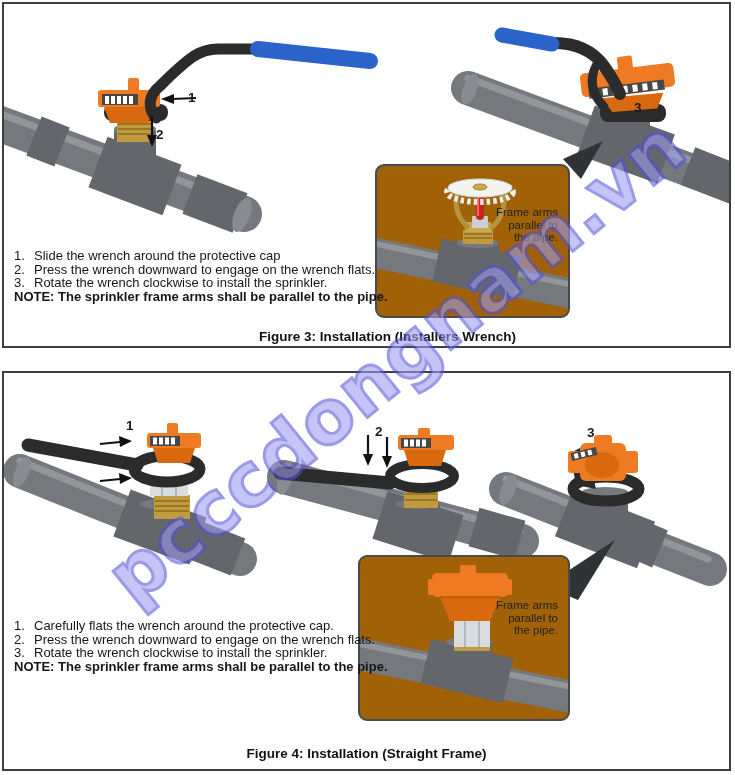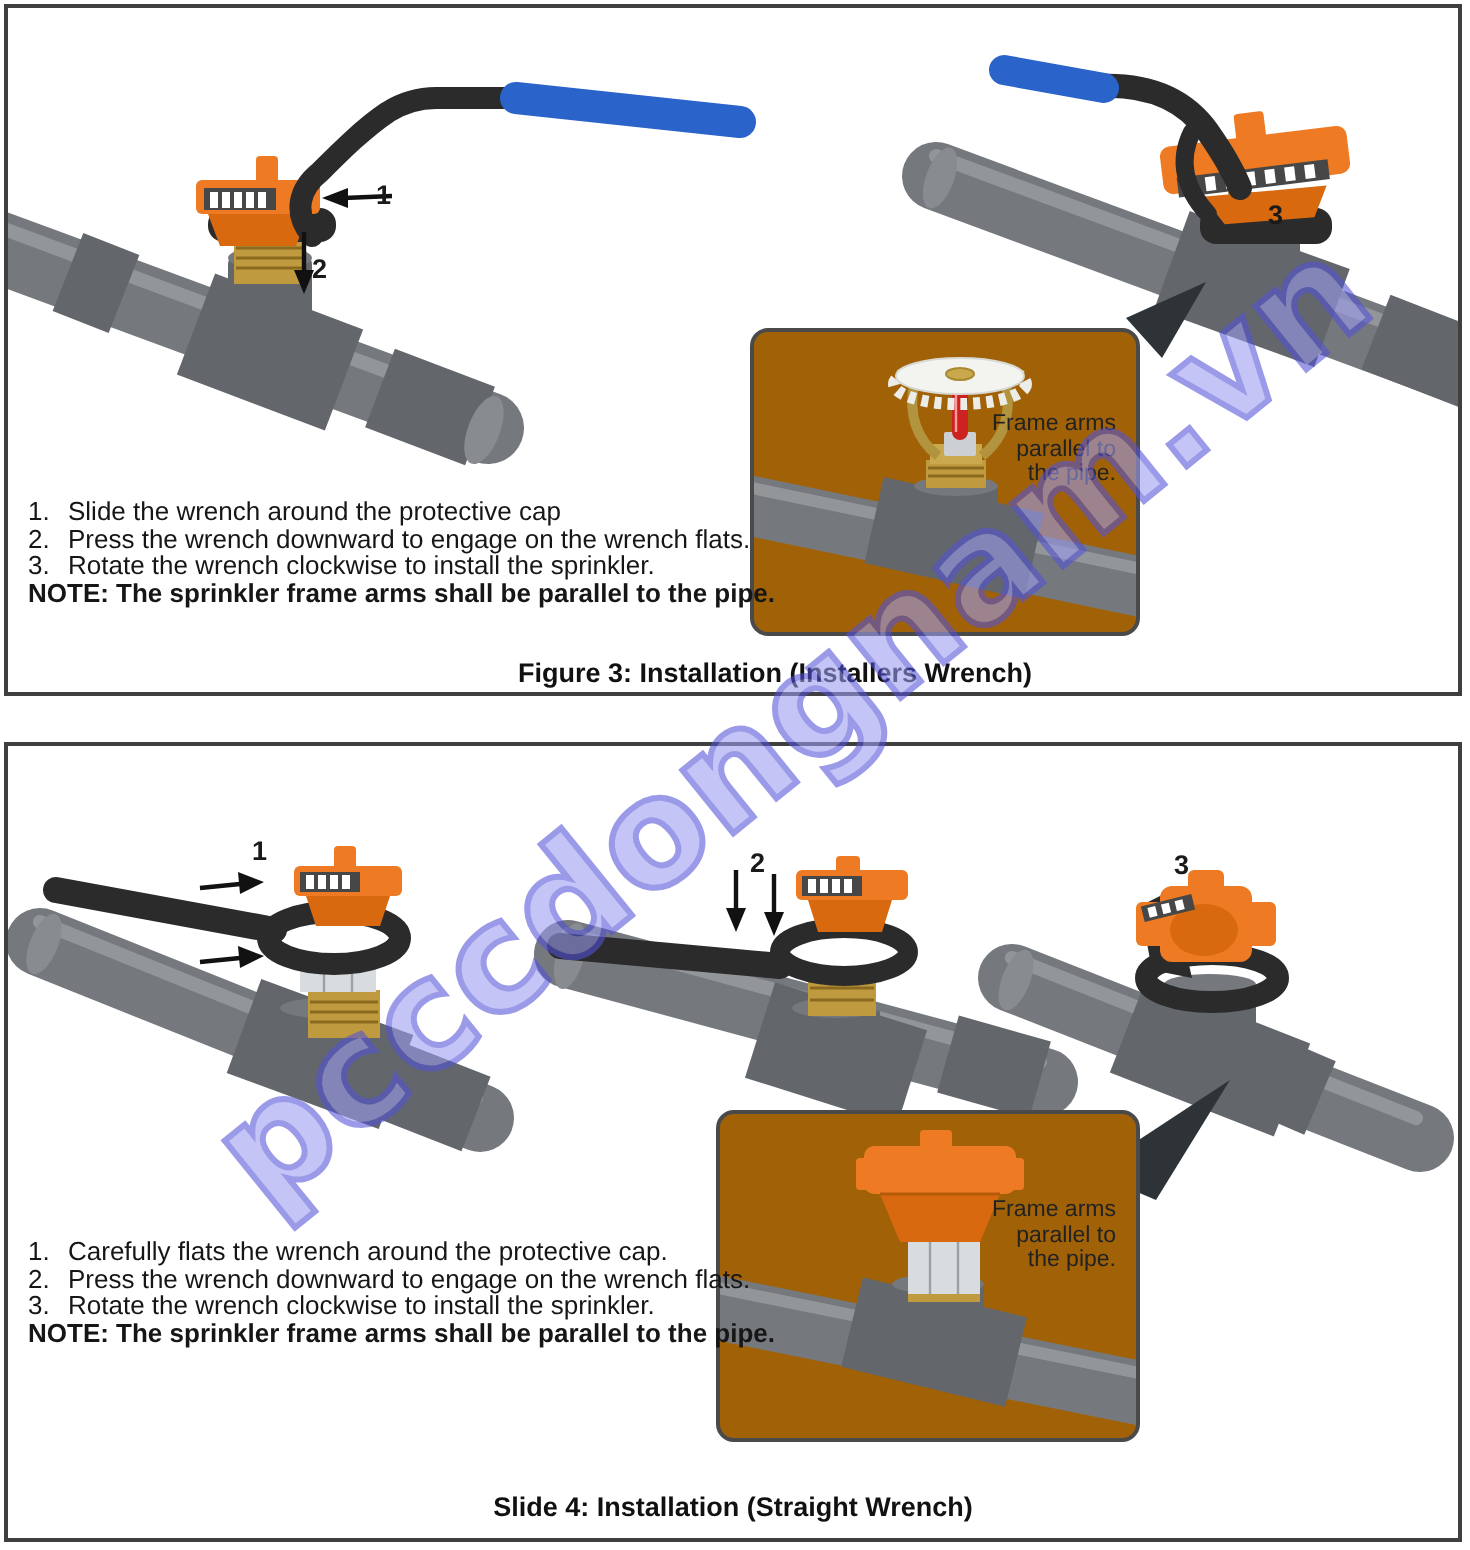--- a/index.html
+++ b/index.html
@@ -342,17 +342,17 @@
         <span class="step-num">2.</span>
         <span>Press the wrench downward to engage on the wrench flats.</span>
       </div>
       <div class="step">
         <span class="step-num">3.</span>
         <span>Rotate the wrench clockwise to install the sprinkler.</span>
       </div>
       <div class="note">NOTE: The sprinkler frame arms shall be parallel to the pipe.</div>
     </div>
 
-    <div class="panel-caption cap-bottom">Slide 4: Installation (Straight Wrench)</div>
+    <div class="panel-caption cap-bottom">Figure 4: Installation (Straight Frame)</div>
   </div>
 
   <div class="watermark">pcccdongnam.vn</div>
 </div>
 
 </body></html>

